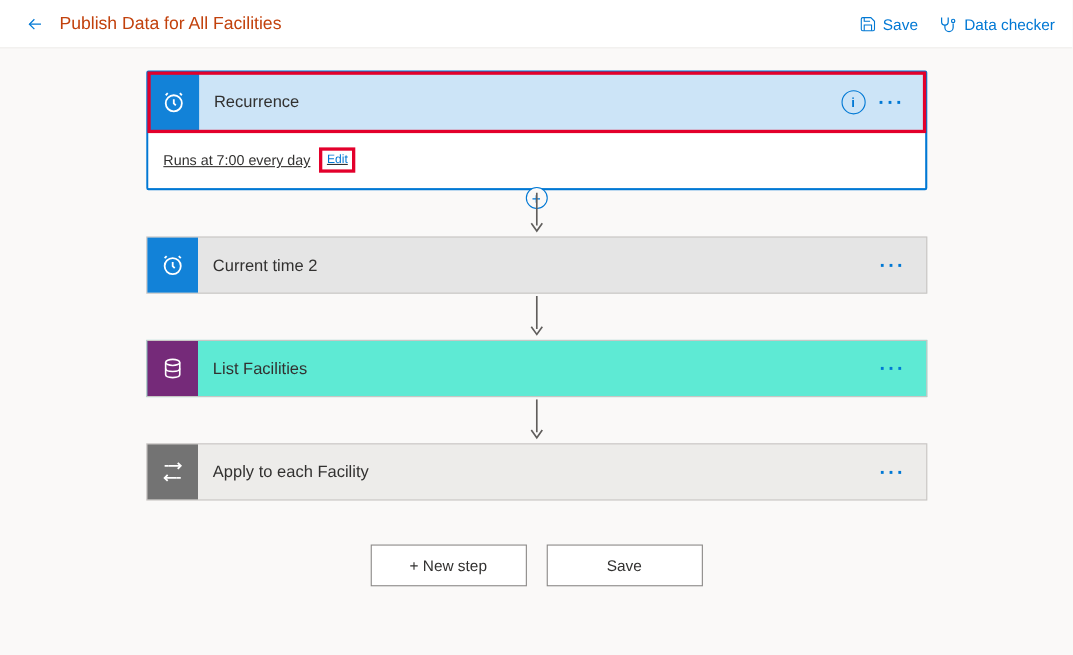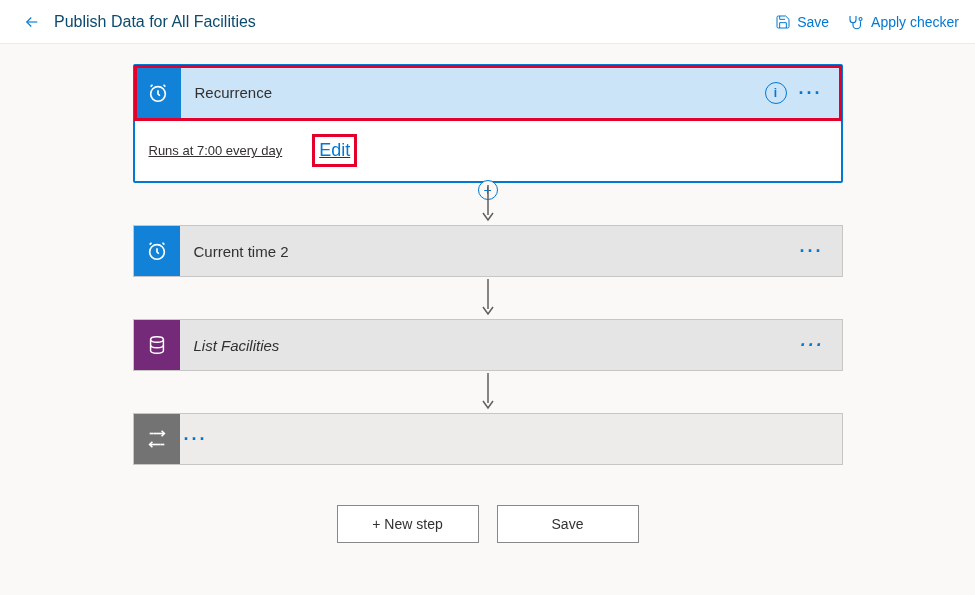--- a/index.html
+++ b/index.html
@@ -27,21 +27,21 @@
       height: 32px;
       display: flex;
       align-items: center;
       justify-content: center;
       color: #0078d4;
       cursor: pointer;
     }
     .page-title {
       font-size: 16px;
       font-weight: 400;
-      color: #0c4a6e;
+      color: #c2410c;
       margin-left: 6px;
     }
     .topbar-right {
       margin-left: auto;
       display: flex;
       align-items: center;
       gap: 18px;
     }
     .topbar-action {
       display: flex;
@@ -133,38 +133,36 @@
       padding: 14px 14px;
       display: flex;
       align-items: center;
       gap: 8px;
       font-size: 13px;
       color: #323130;
       text-decoration: underline;
     }
     .edit-link {
       color: #0078d4;
-      font-size: 18px;
+      font-size: 11px;
       cursor: pointer;
       border: 3px solid #e3002b;
       padding: 1px 4px;
       line-height: 1.4;
-      margin-left: 22px;
     }
     
     .currenttime-header {
       background: #e5e5e5;
     }
     .currenttime-icon-bg {
       background: #1282d8;
     }
     
     .list-header {
-      background: #e5e5e5;
-      font-style: italic;
+      background: #5eead4;
     }
     .list-icon-bg {
       background: #752a79;
     }
     
     .apply-header {
       background: #edecea;
     }
     .apply-icon-bg {
       background: #737373;
@@ -236,21 +234,21 @@
           <polyline points="7 3 7 8 15 8"></polyline>
         </svg>
       <span>Save</span>
     </div>
     <div class="topbar-action">
       <svg width="18" height="18" viewBox="0 0 24 24" fill="none" stroke="currentColor" stroke-width="1.5">
           <path d="M4 4v5a4 4 0 0 0 8 0V4"></path>
           <path d="M8 13v3a5 5 0 0 0 10 0v-5"></path>
           <circle cx="18" cy="8" r="2"></circle>
         </svg>
-      <span>Apply checker</span>
+      <span>Data checker</span>
     </div>
   </div>
 </div>
 
 <div class="canvas">
 
   <div class="step-card recurrence-card">
     <div class="step-header recurrence-header">
       <div class="step-icon recurrence-icon-bg">
         <svg width="22" height="22" viewBox="0 0 24 24" fill="none" stroke="currentColor" stroke-width="1.8">
@@ -338,20 +336,21 @@
       <div class="step-icon apply-icon-bg">
         <svg width="22" height="22" viewBox="0 0 24 24" fill="none" stroke="currentColor" stroke-width="1.8">
             <path d="M17 3l3 3-3 3"></path>
             <path d="M20 6H8a4 4 0 0 0 0 0"></path>
             <path d="M7 21l-3-3 3-3"></path>
             <path d="M4 18h12"></path>
             <path d="M4 6h4"></path>
             <path d="M20 18h-4"></path>
           </svg>
       </div>
+      <div class="step-title">Apply to each Facility</div>
       <div class="step-actions">
         <div class="more-dots">···</div>
       </div>
     </div>
   </div>
 
   <div class="bottom-actions">
     <button class="bottom-btn">+ New step</button>
     <button class="bottom-btn">Save</button>
   </div>

